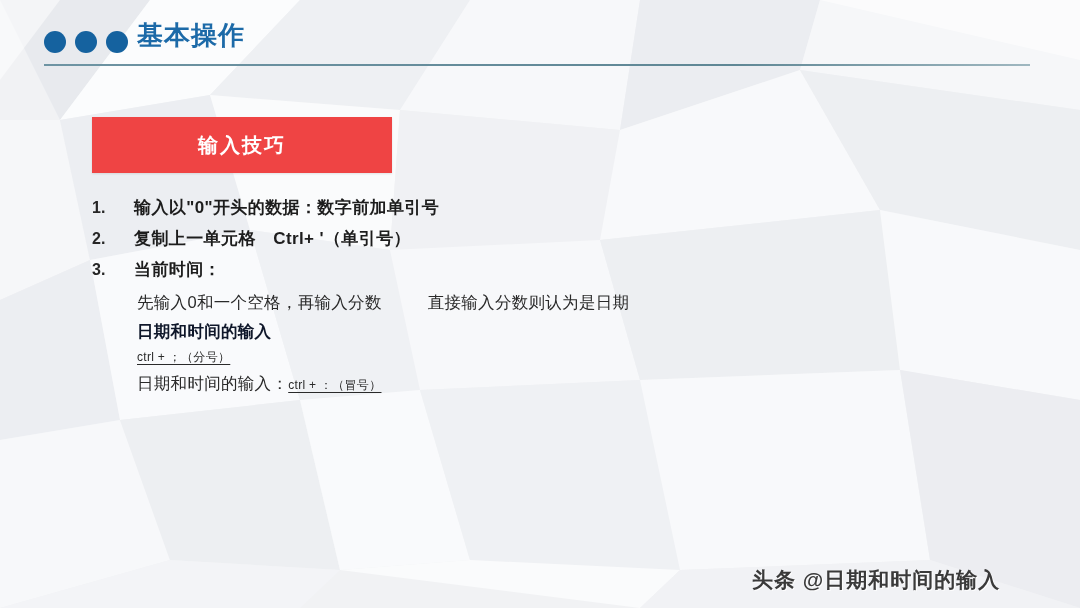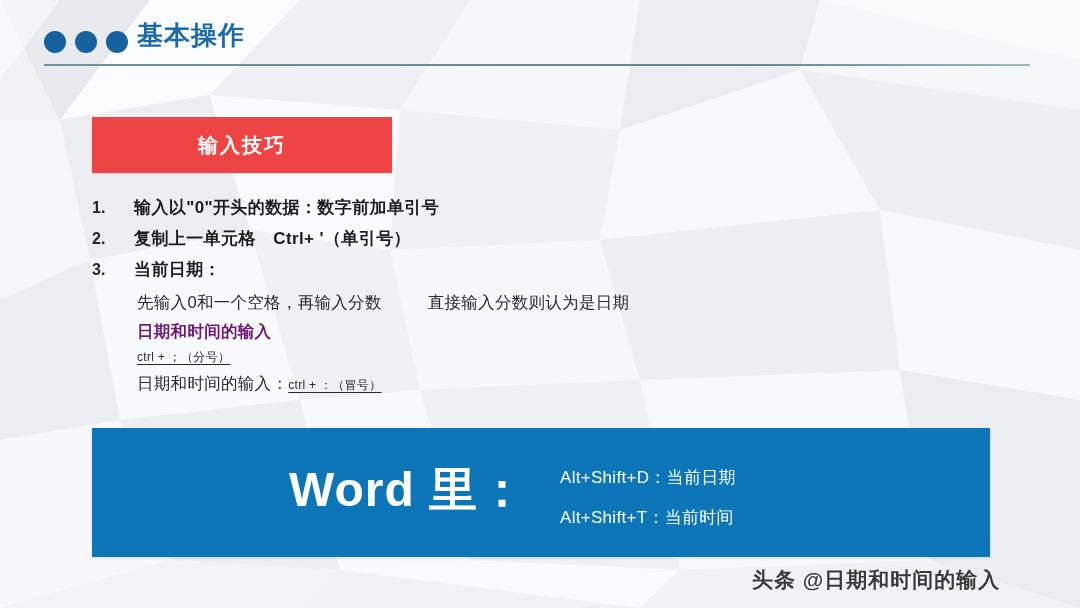--- a/index.html
+++ b/index.html
@@ -136,21 +136,21 @@
     color: #2a2a2a;
     letter-spacing: 0.3px;
   }
   .sub-gap {
     display: inline-block;
     width: 46px;
   }
   .sub-bold {
     font-size: 16.5px;
     font-weight: bold;
-    color: #701a75;
+    color: #0f172a;
     letter-spacing: 0.3px;
     text-align: center;
   }
   .sub-underline {
     font-size: 12px;
     color: #2a2a2a;
     text-decoration: underline;
     text-underline-offset: 3px;
     letter-spacing: 0.3px;
   }
@@ -259,21 +259,21 @@
     <div class="li">
       <span class="li-num">1.</span>
       <span class="li-text">输入以"0"开头的数据：数字前加单引号</span>
     </div>
     <div class="li">
       <span class="li-num">2.</span>
       <span class="li-text">复制上一单元格　Ctrl+ '（单引号）</span>
     </div>
     <div class="li">
       <span class="li-num">3.</span>
-      <span class="li-text">当前日期：</span>
+      <span class="li-text">当前时间：</span>
     </div>
   </div>
 
   <div id="sub-block">
     <div class="sub-row">
       <span class="sub-plain">先输入0和一个空格，再输入分数</span>
       <span class="sub-gap"></span>
       <span class="sub-plain">直接输入分数则认为是日期</span>
     </div>
     <div class="sub-row" id="sub-heading-row">
@@ -281,23 +281,16 @@
     </div>
     <div class="sub-row" id="date-row">
       <span class="sub-underline">ctrl + ；（分号）</span>
     </div>
     <div class="sub-row">
       <span class="sub-plain">日期和时间的输入：</span>
       <span class="sub-underline">ctrl + ：（冒号）</span>
     </div>
   </div>
 
-  <div id="banner">
-    <div id="banner-title">Word 里：</div>
-    <div id="banner-shortcuts">
-      <div class="shortcut-line">Alt+Shift+D：当前日期</div>
-      <div class="shortcut-line">Alt+Shift+T：当前时间</div>
-    </div>
-  </div>
 
   <div id="watermark">头条 @日期和时间的输入</div>
 
 </div>
 
 </body></html>

